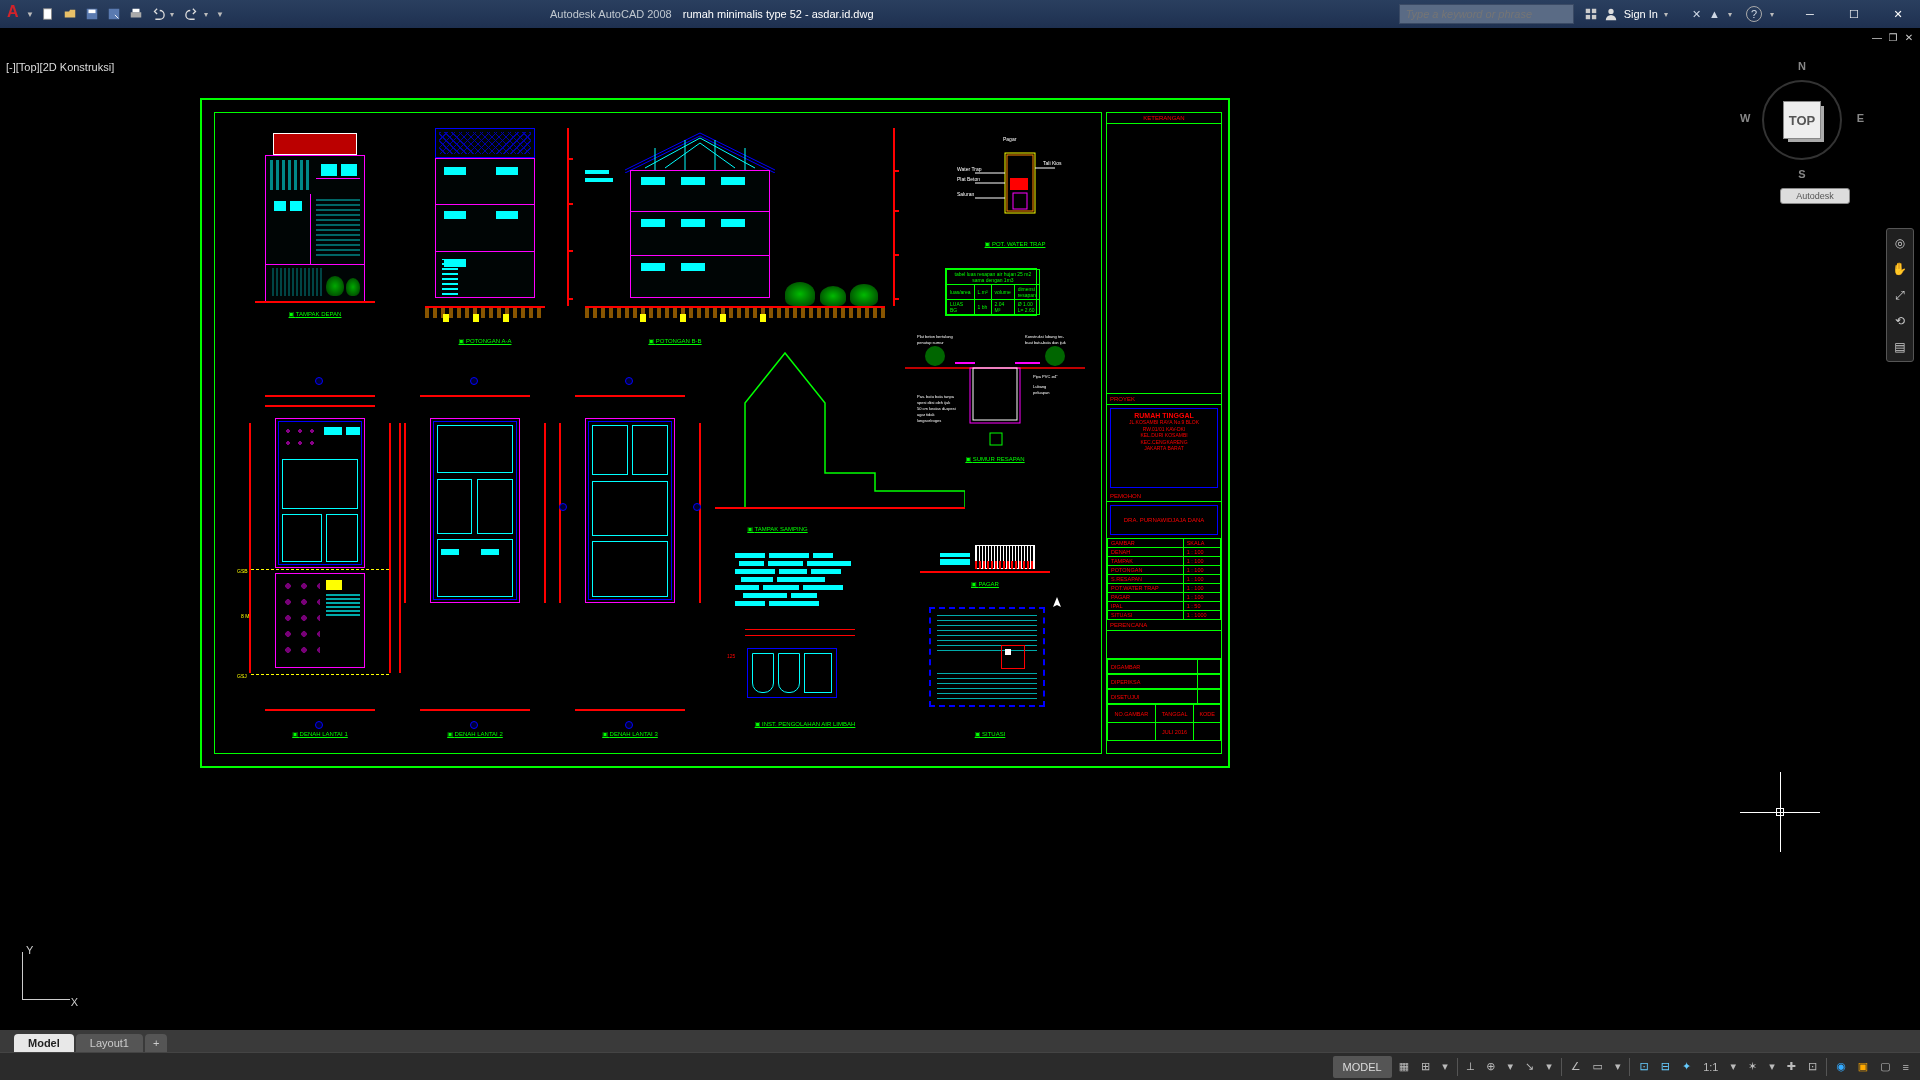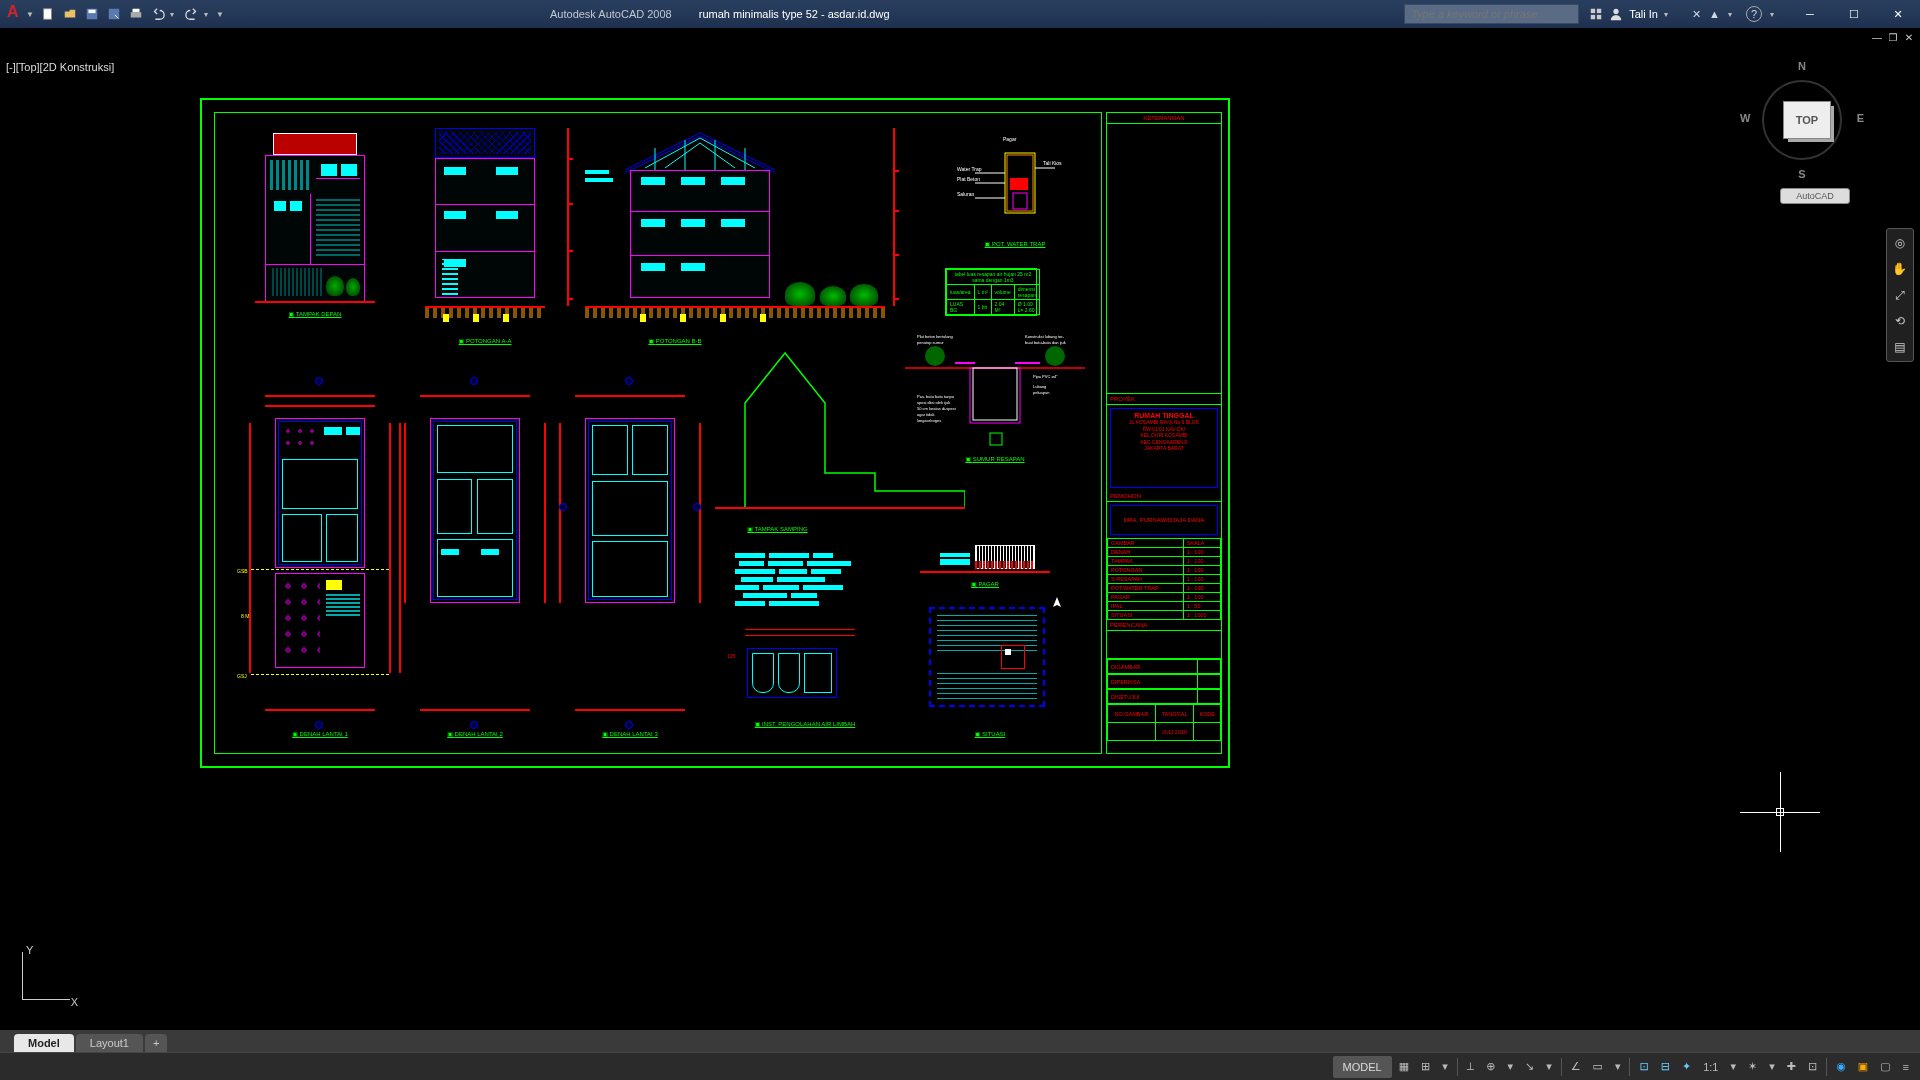--- a/index.html
+++ b/index.html
@@ -4,21 +4,21 @@
 <style>
 * { margin: 0; padding: 0; box-sizing: border-box; font-family: "Segoe UI", Arial, sans-serif; }
 body { width: 1920px; height: 1080px; background: #000; overflow: hidden; position: relative; }
 
 
 .titlebar { height: 28px; background: linear-gradient(#2a3f5f, #1e3050); display: flex; align-items: center; color: #fff; font-size: 11px; }
 .titlebar .qat { display: flex; align-items: center; gap: 2px; padding: 0 4px; }
 .titlebar .qat .tool { width: 20px; height: 20px; display: flex; align-items: center; justify-content: center; cursor: pointer; border-radius: 2px; }
 .titlebar .title-text { flex: 0 0 auto; margin-left: 320px; color: #d0d8e0; }
 .titlebar .title-text .app { color: #c0c8d0; }
-.titlebar .title-text .file { color: #fff; margin-left: 24px; }
+.titlebar .title-text .file { color: #fff; margin-left: 8px; }
 .titlebar .spacer { flex: 1; }
 .titlebar .search-box { width: 175px; height: 20px; background: #5a6b85; border: 1px solid #3a4a65; color: #aab5c5; font-style: italic; font-size: 11px; padding: 0 6px; }
 .titlebar .signin { display: flex; align-items: center; gap: 6px; padding: 0 10px; color: #fff; cursor: pointer; }
 .titlebar .tr-icons { display: flex; align-items: center; gap: 8px; padding: 0 8px; color: #cfd8e5; }
 .titlebar .win-controls { display: flex; }
 .titlebar .win-controls div { width: 44px; height: 28px; display: flex; align-items: center; justify-content: center; color: #fff; cursor: pointer; }
 .logo-a { width: 24px; height: 24px; position: relative; }
 .logo-a::before { content: "A"; color: #d2232a; font-weight: bold; font-size: 16px; position: absolute; left: 3px; top: 1px; }
 .dd-arrow { width: 10px; font-size: 8px; color: #bbb; }
 
@@ -28,21 +28,21 @@
 
 .canvas { position: absolute; left: 0; top: 28px; right: 0; bottom: 28px; background: #000; }
 
 
 .vp-controls { position: absolute; right: 4px; top: 4px; display: flex; gap: 2px; }
 .vp-controls span { color: #ccc; font-size: 10px; width: 14px; height: 14px; text-align: center; cursor: pointer; }
 
 
 .viewcube { position: absolute; right: 58px; top: 32px; width: 120px; height: 120px; color: #888; font-size: 11px; font-weight: bold; text-align: center; }
 .viewcube .ring { position: absolute; left: 20px; top: 20px; width: 80px; height: 80px; border: 2px solid #333; border-radius: 50%; }
-.viewcube .cube { position: absolute; left: 42px; top: 42px; width: 46px; height: 36px; background: #eee; color: #555; display: flex; align-items: center; justify-content: center; font-size: 11px; box-shadow: 0 0 0 1px #888, 4px 4px 0 #aaa; }
+.viewcube .cube { position: absolute; left: 42px; top: 42px; width: 36px; height: 36px; background: #eee; color: #555; display: flex; align-items: center; justify-content: center; font-size: 13px; box-shadow: 0 0 0 1px #888, 4px 4px 0 #aaa; }
 .viewcube .n { position: absolute; left: 0; right: 0; top: 0; }
 .viewcube .s { position: absolute; left: 0; right: 0; bottom: 0; }
 .viewcube .w { position: absolute; left: -2px; top: 52px; }
 .viewcube .e { position: absolute; right: -2px; top: 52px; }
 .unnamed-btn { position: absolute; right: 70px; top: 160px; width: 70px; height: 16px; background: #ddd; border: 1px solid #888; border-radius: 3px; font-size: 9px; color: #555; display: flex; align-items: center; justify-content: center; cursor: pointer; }
 
 
 .navbar { position: absolute; right: 6px; top: 200px; width: 28px; background: rgba(80,80,80,0.4); border: 1px solid #555; border-radius: 3px; padding: 4px 0; display: flex; flex-direction: column; align-items: center; gap: 6px; }
 .navbar .nb { width: 20px; height: 20px; color: #ccc; font-size: 12px; display: flex; align-items: center; justify-content: center; cursor: pointer; }
 
@@ -176,21 +176,21 @@
     <svg class="ico" viewBox="0 0 16 16">
         <rect x="2" y="2" width="5" height="5" fill="#ccc"></rect>
         <rect x="9" y="2" width="5" height="5" fill="#ccc"></rect>
         <rect x="2" y="9" width="5" height="5" fill="#ccc"></rect>
         <rect x="9" y="9" width="5" height="5" fill="#ccc"></rect>
       </svg>
     <svg class="ico" viewBox="0 0 16 16">
         <circle cx="8" cy="5" r="3" fill="#ddd"></circle>
         <path d="M2 15a6 6 0 0 1 12 0z" fill="#ddd"></path>
       </svg>
-    <span>Tali In</span>
+    <span>Sign In</span>
     <span class="dd-arrow">▾</span>
   </div>
   <div class="tr-icons">
     <span>✕</span>
     <span>▲</span>
       <span class="dd-arrow">▾</span>
     <span style="border:1px solid #aaa;border-radius:50%;width:16px;height:16px;display:inline-flex;align-items:center;justify-content:center;">?</span>
       <span class="dd-arrow">▾</span>
   </div>
   <div class="win-controls">
@@ -209,21 +209,21 @@
   </div>
 
   <div class="viewcube">
     <div class="ring"></div>
     <div class="cube">TOP</div>
     <div class="n">N</div>
     <div class="s">S</div>
     <div class="w">W</div>
     <div class="e">E</div>
   </div>
-  <div class="unnamed-btn">AutoCAD</div>
+  <div class="unnamed-btn">Autodesk</div>
 
   <div class="navbar">
     <div class="nb">◎</div>
     <div class="nb">✋</div>
     <div class="nb">⤢</div>
     <div class="nb">⟲</div>
     <div class="nb">▤</div>
   </div>
 
   <div class="sheet">

